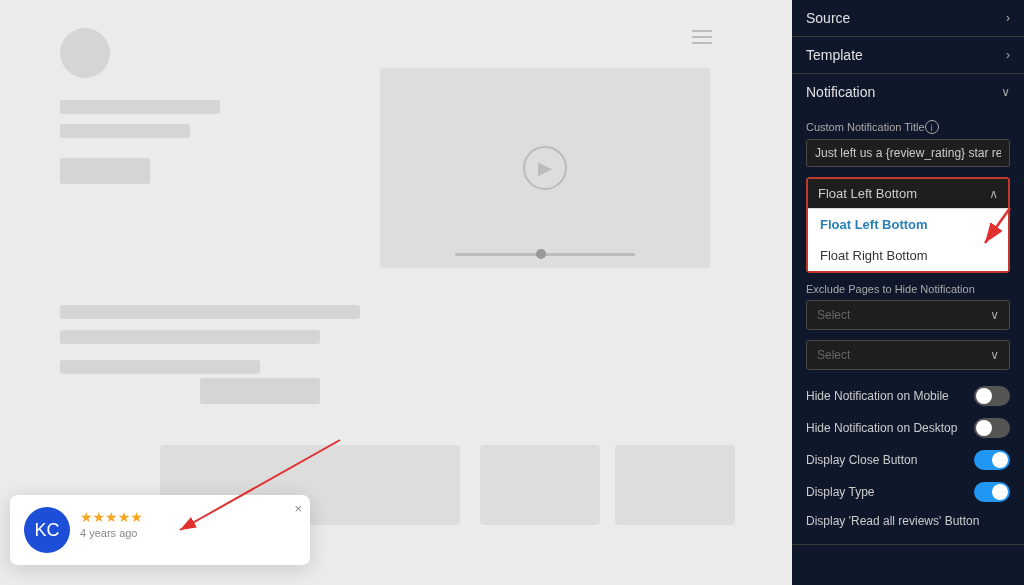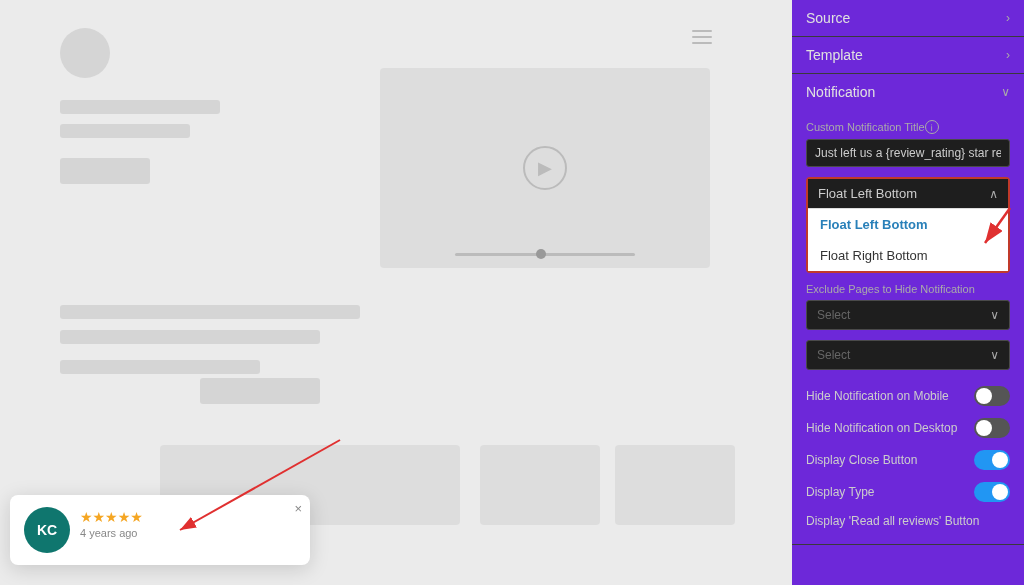--- a/index.html
+++ b/index.html
@@ -133,23 +133,23 @@
       padding: 12px 14px;
       display: flex;
       align-items: flex-start;
       gap: 10px;
     }
     .notif-avatar {
       width: 46px; height: 46px;
       border-radius: 50%;
       overflow: hidden;
       flex-shrink: 0;
-      background: #0f766e;
+      background: #1d4ed8;
       display: flex; align-items: center; justify-content: center;
-      color: white; font-size: 14px; font-weight: bold;
+      color: white; font-size: 18px; font-weight: normal;
     }
     .notif-content { flex: 1; }
     .notif-content .name { font-weight: 700; font-size: 13px; color: #222; }
     .notif-stars { color: #f5a623; font-size: 14px; margin: 2px 0; }
     .notif-on { font-size: 12px; color: #555; display: flex; align-items: center; gap: 4px; }
     .notif-on .fb-icon {
       width: 16px; height: 16px;
       background: #1877f2;
       border-radius: 3px;
       display: inline-flex; align-items: center; justify-content: center;
@@ -158,21 +158,21 @@
     .notif-time { font-size: 11px; color: #888; margin-top: 2px; }
     .notif-close {
       position: absolute;
       top: 6px; right: 8px;
       font-size: 13px; color: #888; cursor: pointer;
     }
 
     
     .right-panel {
       width: 232px;
-      background: #6d28d9;
+      background: #0f172a;
       color: #e0e0e0;
       display: flex;
       flex-direction: column;
       overflow-y: auto;
       overflow-x: hidden;
     }
 
     .panel-section {
       border-bottom: 1px solid #3a3a3a;
     }

